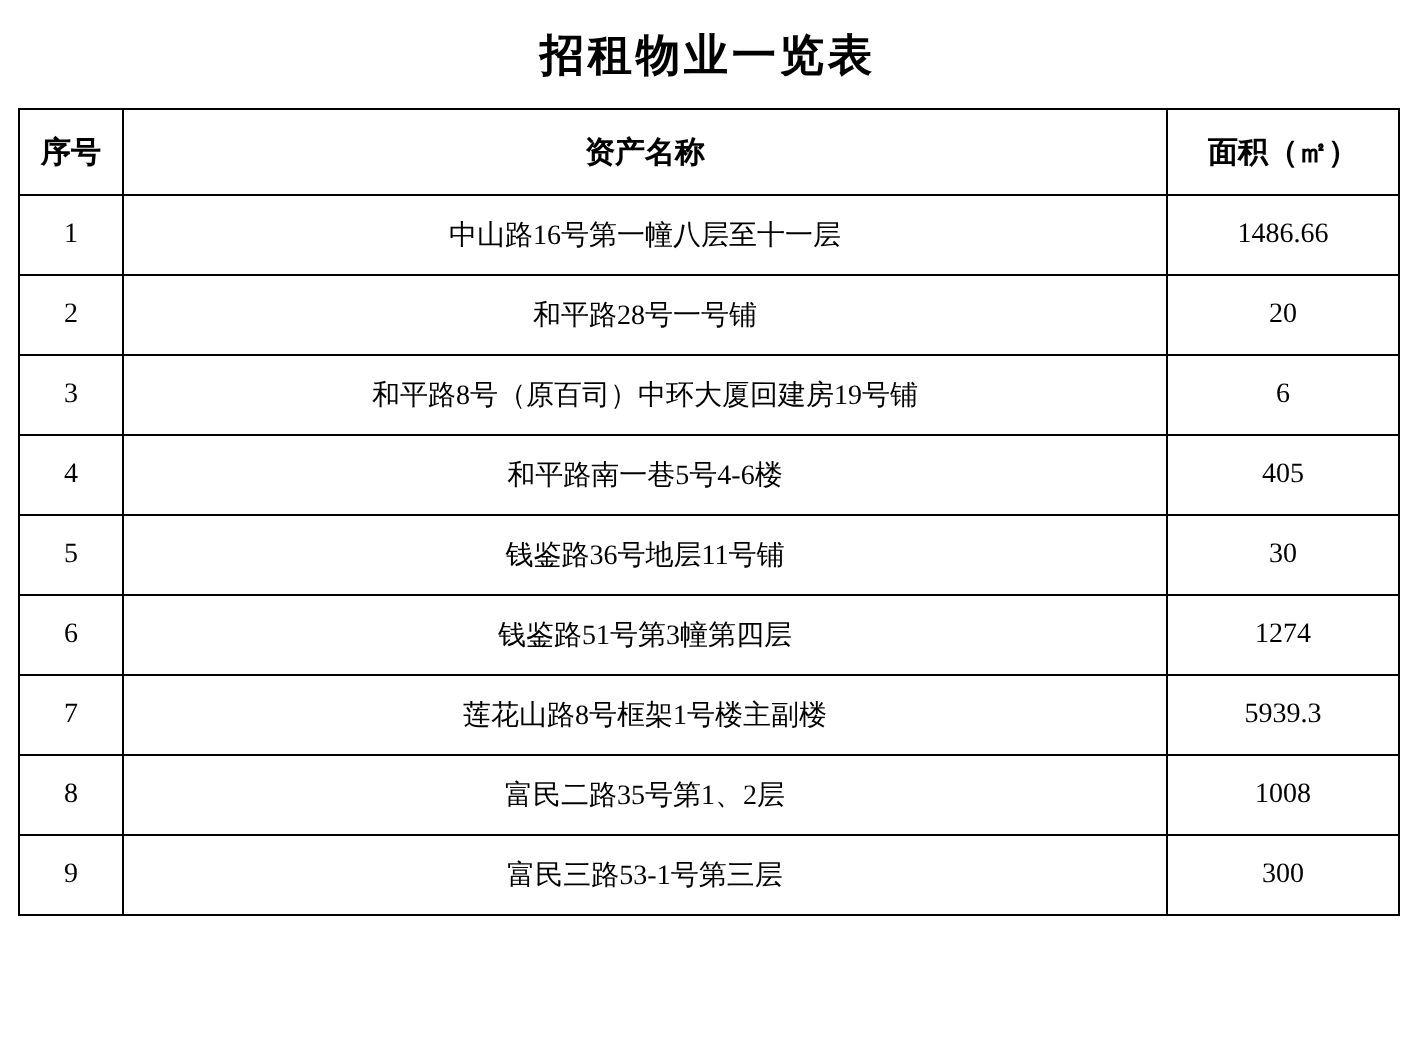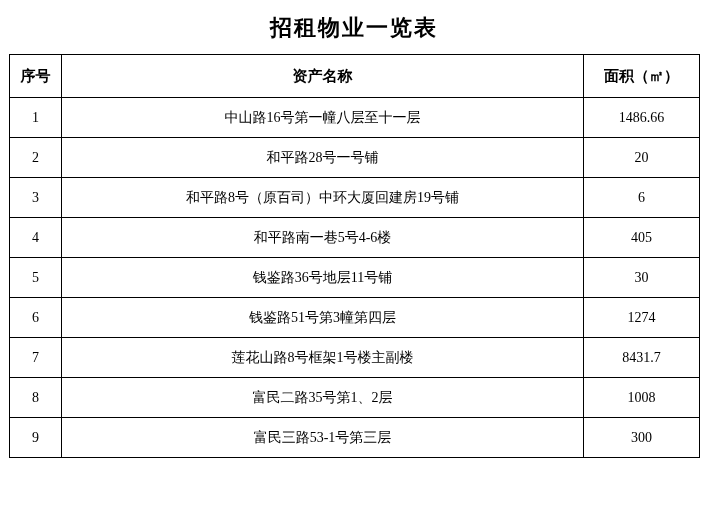--- a/index.html
+++ b/index.html
@@ -117,21 +117,21 @@
         <td class="area-cell">30</td>
       </tr>
       <tr>
         <td class="index-cell">6</td>
         <td class="name-cell">钱鉴路51号第3幢第四层</td>
         <td class="area-cell">1274</td>
       </tr>
       <tr>
         <td class="index-cell">7</td>
         <td class="name-cell">莲花山路8号框架1号楼主副楼</td>
-        <td class="area-cell">8431.7</td>
+        <td class="area-cell">5939.3</td>
       </tr>
       <tr>
         <td class="index-cell">8</td>
         <td class="name-cell">富民二路35号第1、2层</td>
         <td class="area-cell">1008</td>
       </tr>
       <tr>
         <td class="index-cell">9</td>
         <td class="name-cell">富民三路53-1号第三层</td>
         <td class="area-cell">300</td>

